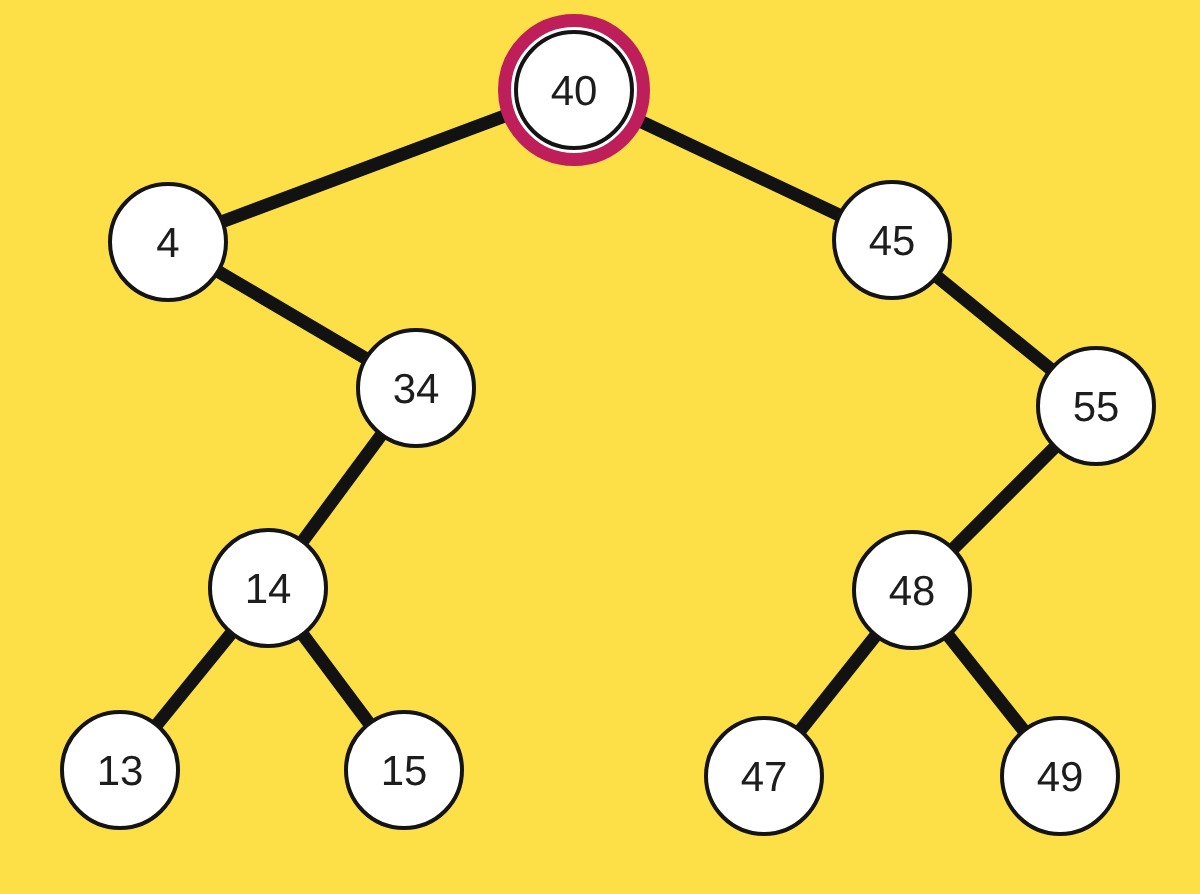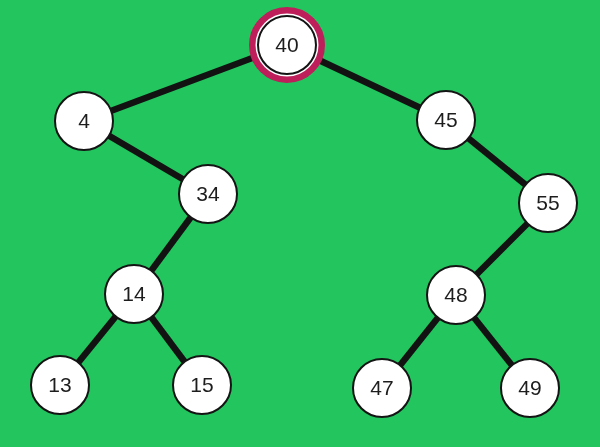--- a/index.html
+++ b/index.html
@@ -4,21 +4,21 @@
 <style>
   html, body {
     margin: 0;
     padding: 0;
     background: #ffffff;
   }
   .stage {
     position: relative;
     width: 600px;
     height: 447px;
-    background: #22c55e;
+    background: #fde047;
     overflow: hidden;
     font-family: "Liberation Sans", sans-serif;
   }
   svg { display: block; }
   .tree-node { cursor: pointer; }
   .node-label {
     font-family: "Liberation Sans", sans-serif;
     user-select: none;
   }
 </style>

